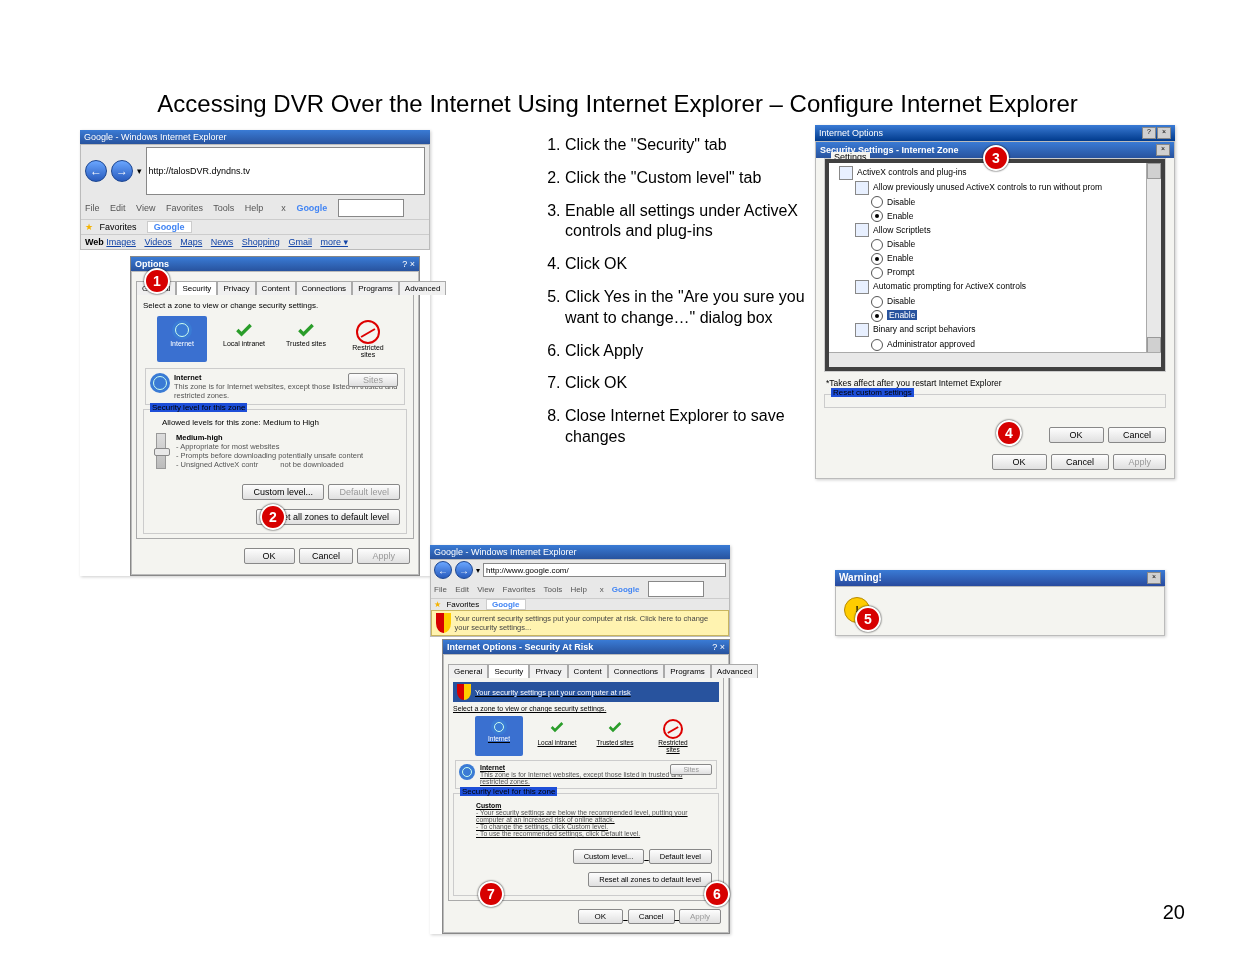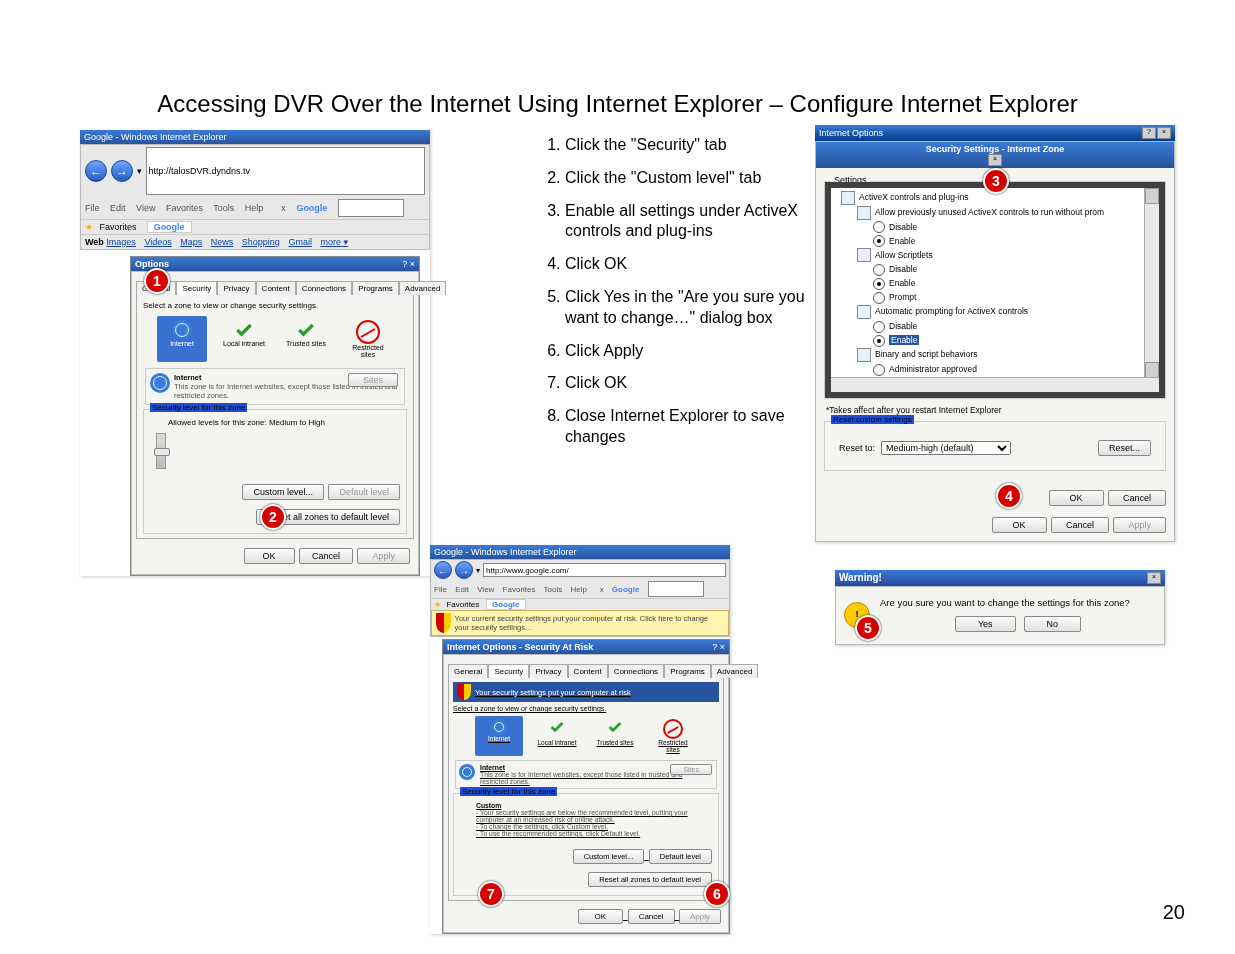--- a/index.html
+++ b/index.html
@@ -176,21 +176,21 @@
   #shotB .zoneinfo { border:1px solid #ccc; padding:3px 5px 3px 24px; position:relative; margin:0 2px; font-size:6.8px; color:#555; }
   #shotB .zoneinfo .globe { position:absolute; left:3px; top:3px; width:16px;height:16px;}
   #shotB .zoneinfo .sites { position:absolute; right:4px; top:3px; }
   #shotB .lvlbox { padding:4px 6px 4px 16px; font-size:6.8px; color:#555;}
   #shotB .btns-bottom { text-align:right; padding:4px 3px; }
   
   #shotC { top:125px; right:60px; width:360px; }
   #shotC .body { background:#f4f4f0; border:1px solid #bbb; padding:6px 8px 8px 8px;}
   #shotC .settingsbox { border:1px solid #ccc; position:relative;}
   #shotC .settingsbox .legend { position:absolute; top:-7px; left:6px; background:#f4f4f0; font-size:9px; padding:0 3px;}
-  #shotC .tree { height:200px; overflow:hidden; background:#fff; border:6px solid #404040; font-size:8.5px; line-height:14px; padding:2px 4px; position:relative;}
+  #shotC .tree { height:200px; overflow:hidden; background:#fff; border:4px solid #404040; font-size:8.5px; line-height:14px; padding:2px 4px; position:relative;}
   #shotC .tree .row { white-space:nowrap; }
   #shotC .tree .hl { background:#28539e; color:#fff; padding:0 2px;}
   #shotC .tree .lvl1 { padding-left:6px;}
   #shotC .tree .lvl2 { padding-left:22px;}
   #shotC .tree .lvl3 { padding-left:38px;}
   #shotC .scrollbar-v { position:absolute; top:0; right:0; bottom:14px; width:14px; background:#e8e8e8; border-left:1px solid #aaa;}
   #shotC .scrollbar-v:before,#shotC .scrollbar-v:after{content:"";position:absolute;left:0;right:0;height:14px;background:#d0d0d0;border:1px solid #999;}
   #shotC .scrollbar-v:before{top:0;} #shotC .scrollbar-v:after{bottom:0;}
   #shotC .scrollbar-h { position:absolute; left:0; right:0; bottom:0; height:14px; background:#e8e8e8; border-top:1px solid #aaa;}
   #shotC .note { font-size:8.5px; margin:6px 2px; }
@@ -293,23 +293,31 @@
             <div class="z"><span class="zoneicon ban"></span><br><span>Restricted sites</span></div>
           </div>
           <div class="zoneinfo">
             <span class="zoneicon globe globe"></span>
             <b style="color:#000;">Internet</b>
             <span class="btn disabled sites" style="padding:1px 14px;">Sites</span>
             <div>This zone is for Internet websites, except those listed in trusted and restricted zones.</div>
           </div>
           <div class="fieldset">
             <span class="legend">Security level for this zone</span>
-            <div style="font-size:8px;margin:4px 0 2px 18px;">Allowed levels for this zone: Medium to High</div>
+            <div style="font-size:8px;margin:4px 0 2px 12px;">Allowed levels for this zone: Medium to High</div>
             <div class="lvlbox">
               <span class="slider"></span>
+              <div>
+                <b style="color:#000;">Medium-high</b><br>
+                <span>- Appropriate for most websites</span><br>
+                <span>- Prompts before downloading potentially unsafe content</span><br>
+                <span>- Unsigned ActiveX contr</span>
+                <span style="display:inline-block;width:18px;"></span>
+                <span>not be downloaded</span>
+              </div>
             </div>
             <div style="text-align:right;margin-top:8px;">
               <span class="btn">Custom level...</span>
               <span class="btn disabled">Default level</span>
             </div>
             <div style="text-align:right;margin-top:6px;">
               <span class="btn">Reset all zones to default level</span>
             </div>
           </div>
         </div>
@@ -423,21 +431,21 @@
 
   <div id="shotC" class="shot">
     <div class="titlebar" style="background:linear-gradient(#3a7bd5,#003a8c);">
       <span>Internet Options</span>
       <span class="right">
         <span class="winbtn">?</span>
         <span class="winbtn">×</span>
       </span>
     </div>
     <div class="body">
-      <div class="titlebar" style="margin:-6px -8px 13px -8px;flex-direction:column;">
+      <div class="titlebar" style="margin:-6px -8px 0 -8px;">
         <span style="font-weight:bold;">Security Settings - Internet Zone</span>
         <span class="right">
             <span class="winbtn">×</span>
           </span>
       </div>
 
       <div class="settingsbox">
         <span class="legend">Settings</span>
 
         <div class="tree">
@@ -458,30 +466,22 @@
           <div class="row lvl3"><span class="radio"></span><span>Administrator approved</span></div>
           <div class="row lvl3"><span class="radio"></span><span>Disable</span></div>
           <div class="row lvl3"><span class="radio checked"></span><span>Enable</span></div>
 
         </div>
         <div class="marker" style="top:-14px;left:158px;">3</div>
       </div>
 
       <div class="note">*Takes affect after you restart Internet Explorer</div>
 
-      <div class="fieldset" style="padding:14px;">
+      <div class="fieldset" style="padding:6px;">
         <span class="legend">Reset custom settings</span>
-        <div class="resetrow">
-          <span>Reset to:</span>
-          <select>
-            <option>Medium-high (default)</option>
-          </select>
-          <span style="flex:1;"></span>
-          <span class="btn">Reset...</span>
-        </div>
       </div>
 
       <div class="okrow" style="position:relative;">
         <span class="btn" style="padding:2px 20px;">OK</span>
         <span class="btn" style="padding:2px 14px;">Cancel</span>
         <div class="marker" style="left:172px;top:-4px;">4</div>
       </div>
 
       <div class="btns-final">
         <span class="btn" style="padding:2px 20px;">OK</span>
@@ -491,25 +491,17 @@
     </div>
   </div>
 
   <div id="shotD" class="shot">
     <div class="bar">
       <span style="font-weight:bold;">Warning!</span>
       <span class="winbtn">×</span>
     </div>
     <div class="body">
       <span class="warnicon">!</span>
-      <div style="flex:1;">
-        <div>Are you sure you want to change the settings for this zone?</div>
-        <div class="btnrow" style="position:relative;">
-          <span class="btn" style="padding:2px 22px;">Yes</span>
-          &nbsp;
-          <span class="btn" style="padding:2px 22px;">No</span>
-        </div>
-      </div>
     </div>
     <div class="marker" style="left:20px;bottom:4px;">5</div>
   </div>
 
 </div>
 
 </body></html>

